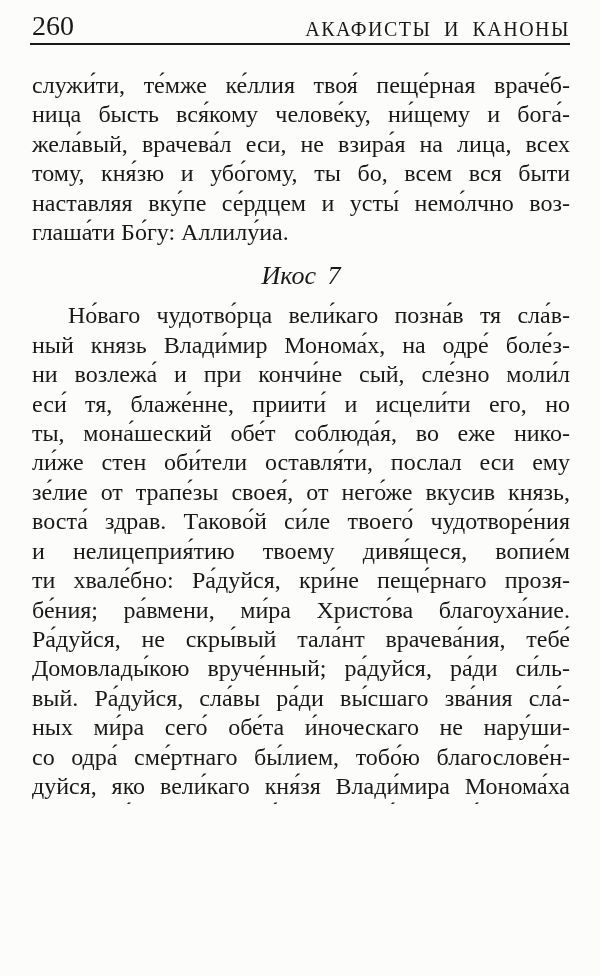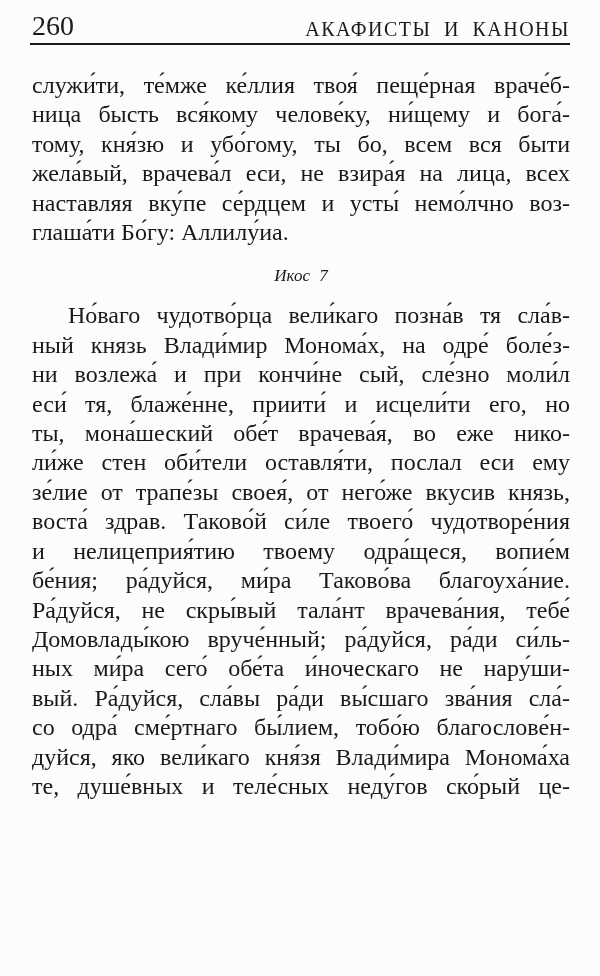--- a/index.html
+++ b/index.html
@@ -53,21 +53,21 @@
     white-space: normal;
   }
   .line.last {
     text-align-last: left;
   }
   .paragraph-indent .line:first-child {
     text-indent: 36px;
   }
   .section-heading {
     font-style: italic;
-    font-size: 17px;
+    font-size: 26px;
     line-height: 30px;
     text-align: center;
     margin-top: 14px;
     margin-bottom: 10px;
     word-spacing: 5px;
   }
 </style>
 </head>
 <body>
 
@@ -77,43 +77,44 @@
     <span class="page-number">260</span>
     <span class="running-title">АКАФИСТЫ И КАНОНЫ</span>
   </div>
   <div class="header-rule"></div>
 
   <div class="body-text">
 
     <div class="paragraph">
         <div class="line">служи́ти, те́мже ке́ллия твоя́ пеще́рная враче́б-</div>
         <div class="line">ница бысть вся́кому челове́ку, ни́щему и бога́-</div>
+        <div class="line">жела́вый, врачева́л еси, не взира́я на лица, всех</div>
         <div class="line">тому, кня́зю и убо́гому, ты бо, всем вся быти</div>
-        <div class="line">жела́вый, врачева́л еси, не взира́я на лица, всех</div>
         <div class="line">наставляя вку́пе се́рдцем и усты́ немо́лчно воз-</div>
         <div class="line last">глаша́ти Бо́гу: Аллилу́иа.</div>
       </div>
 
     <div class="section-heading">Икос 7</div>
 
     <div class="paragraph paragraph-indent">
         <div class="line">Но́ваго чудотво́рца вели́каго позна́в тя сла́в-</div>
         <div class="line">ный князь Влади́мир Монома́х, на одре́ боле́з-</div>
         <div class="line">ни возлежа́ и при кончи́не сый, сле́зно моли́л</div>
         <div class="line">еси́ тя, блаже́нне, приити́ и исцели́ти его, но</div>
-        <div class="line">ты, мона́шеский обе́т врачева́я, во еже нико-</div>
+        <div class="line">ты, мона́шеский обе́т соблюда́я, во еже нико-</div>
         <div class="line">ли́же стен оби́тели оставля́ти, послал еси ему</div>
         <div class="line">зе́лие от трапе́зы своея́, от него́же вкусив князь,</div>
         <div class="line">воста́ здрав. Таково́й си́ле твоего́ чудотворе́ния</div>
-        <div class="line">и нелицеприя́тию твоему одра́щеся, вопие́м</div>
-        <div class="line">бе́ния; ра́дуйся, ми́ра Таково́ва благоуха́ние.</div>
+        <div class="line">и нелицеприя́тию твоему дивя́щеся, вопие́м</div>
+        <div class="line">ти хвале́бно: Ра́дуйся, кри́не пеще́рнаго прозя-</div>
+        <div class="line">бе́ния; ра́вмени, ми́ра Христо́ва благоуха́ние.</div>
         <div class="line">Ра́дуйся, не скры́вый тала́нт врачева́ния, тебе́</div>
         <div class="line">Домовлады́кою вруче́нный; ра́дуйся, ра́ди си́ль-</div>
+        <div class="line">вый. Ра́дуйся, сла́вы ра́ди вы́сшаго зва́ния сла́-</div>
         <div class="line">ных ми́ра сего́ обе́та и́ноческаго не нару́ши-</div>
-        <div class="line">вый. Ра́дуйся, сла́вы ра́ди вы́сшаго зва́ния сла́-</div>
         <div class="line">со одра́ сме́ртнаго бы́лием, тобо́ю благослове́н-</div>
         <div class="line">дуйся, яко вели́каго кня́зя Влади́мира Монома́ха</div>
         <div class="line">те, душе́вных и теле́сных неду́гов ско́рый це-</div>
       </div>
 
   </div>
 
 </div>
 
 </body></html>

